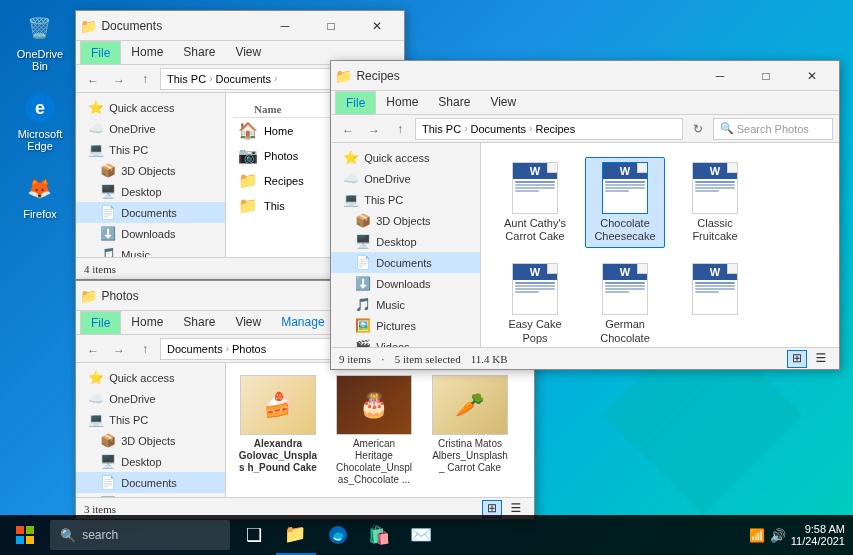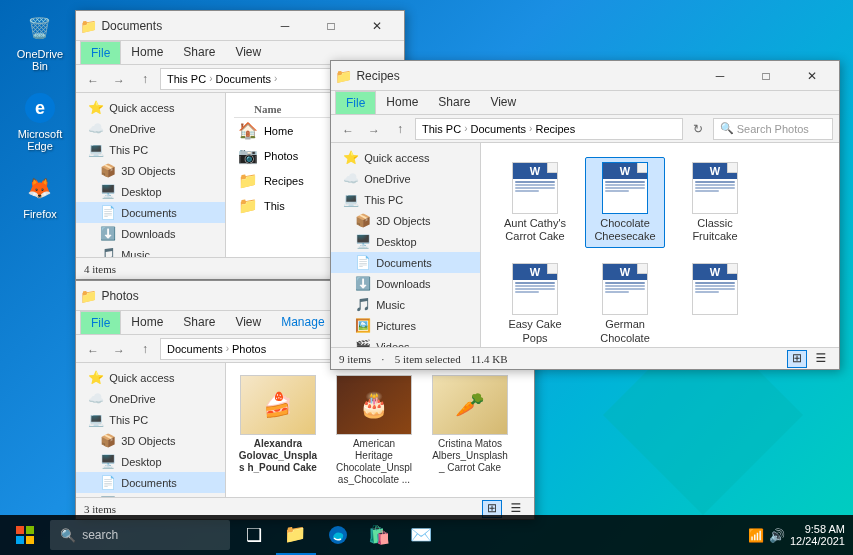--- a/index.html
+++ b/index.html
@@ -858,18 +858,18 @@
       <div class="taskbar-app">🛍️</div>
       <div class="taskbar-app">✉️</div>
     </div>
     <div class="taskbar-tray">
       <div class="taskbar-tray-icons">
         <span style="font-size:13px;">📶</span>
         <span style="font-size:13px;">🔊</span>
       </div>
       <div class="taskbar-time">
         <div>9:58 AM</div>
-        <div>12/24/2021</div>
+        <div>11/24/2021</div>
       </div>
     </div>
   </div>
 
 </div>
 
 </body></html>

